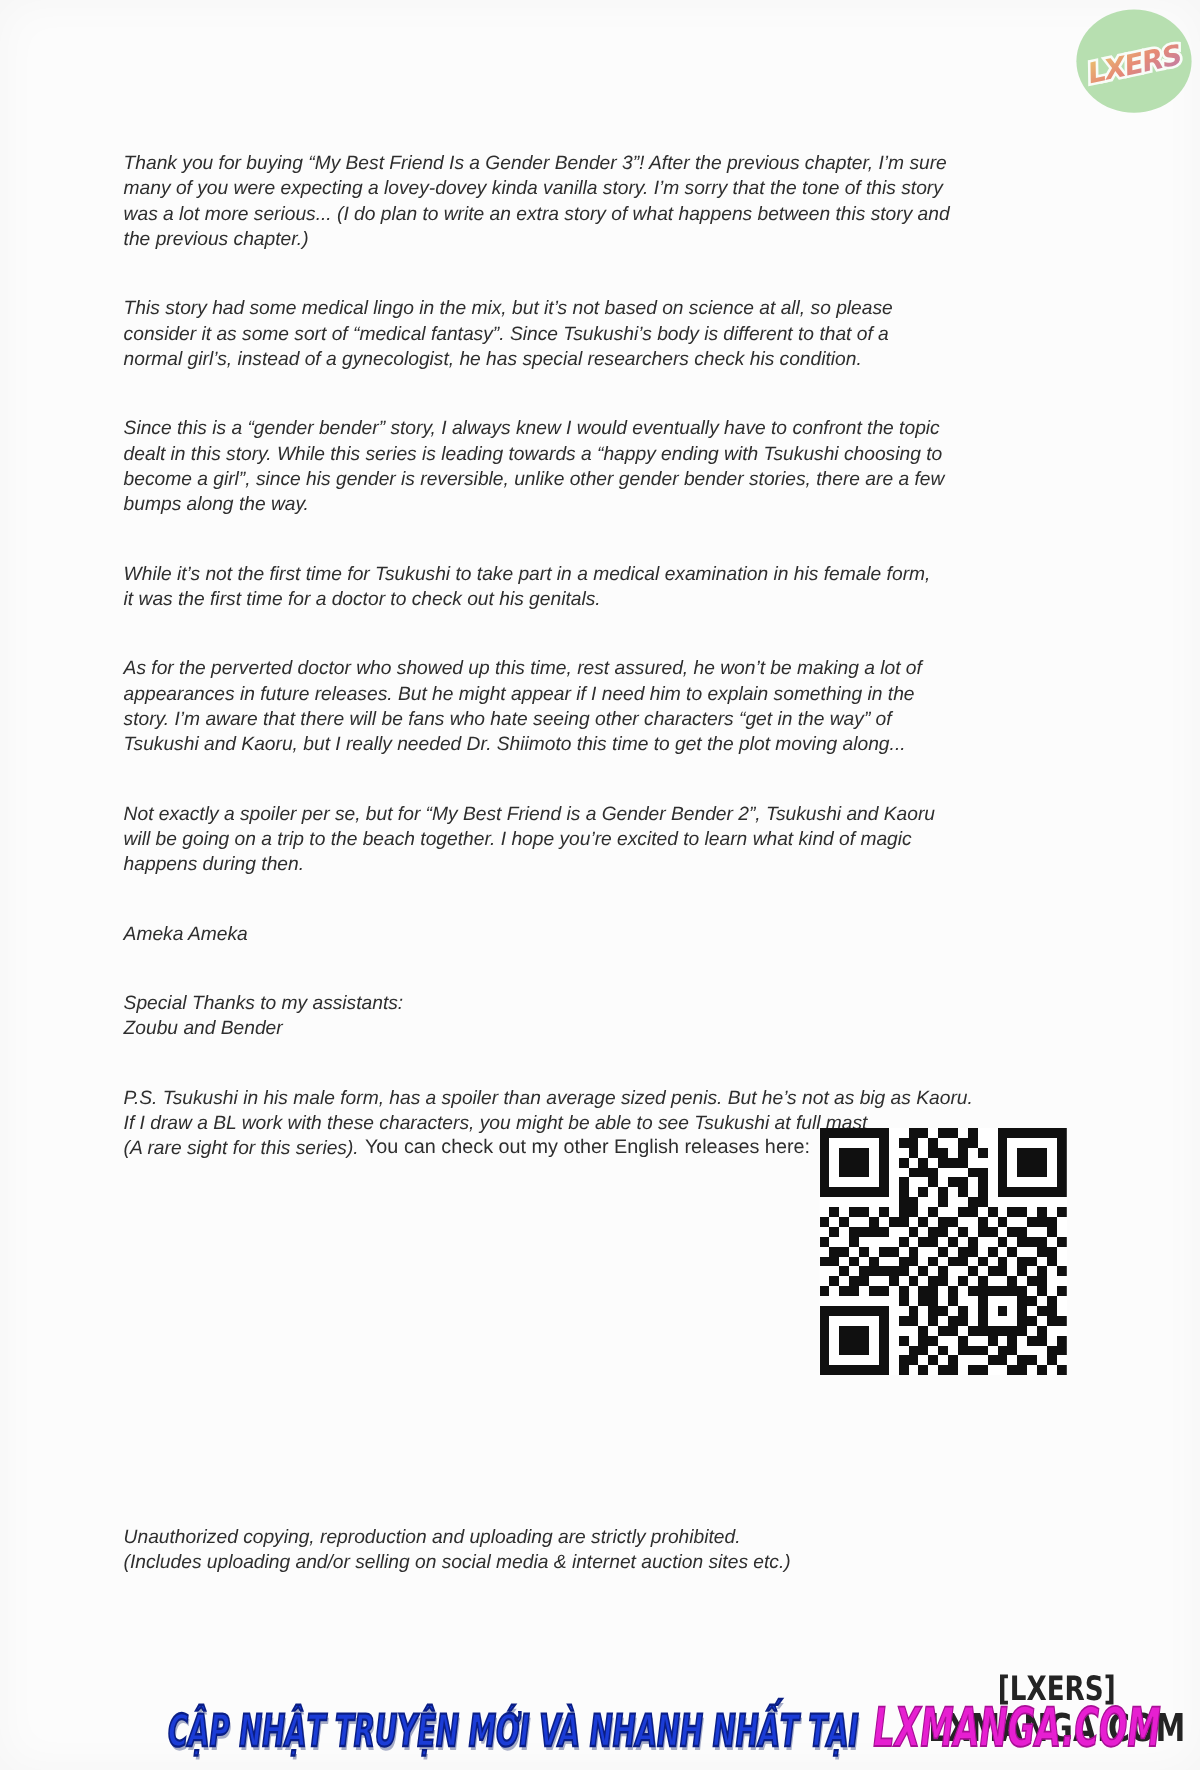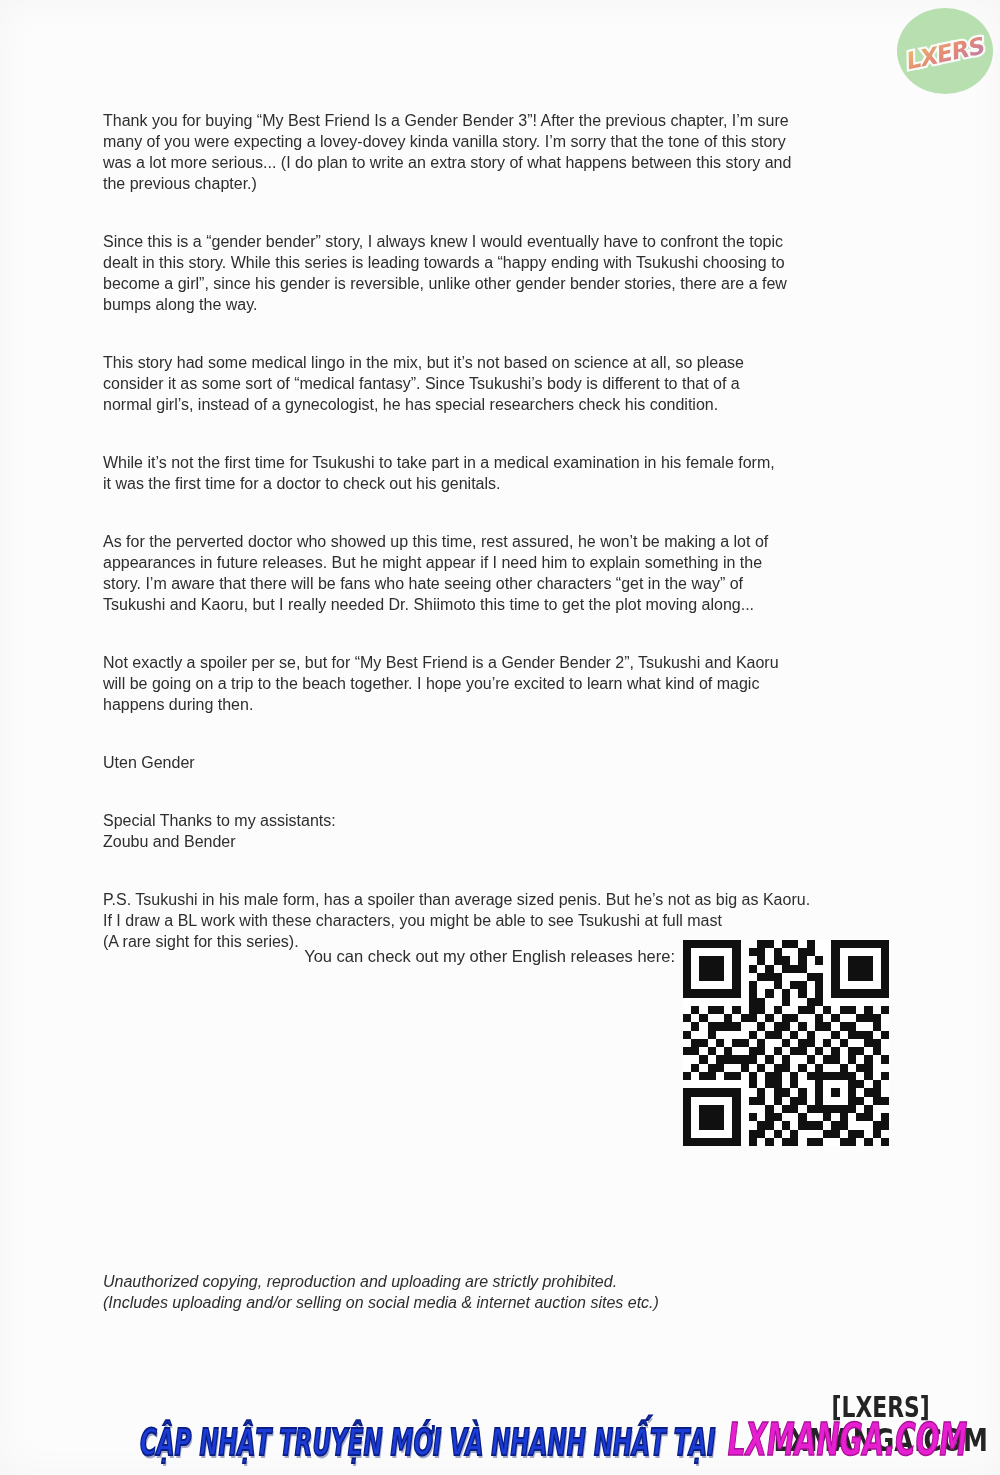--- a/index.html
+++ b/index.html
@@ -35,26 +35,27 @@
     paint-order: stroke fill;
     opacity: 0.92;
   }
   .stop1 { stop-color: var(--logo-g1, #f0c468); }
   .stop2 { stop-color: var(--logo-g2, #ea8370); }
   .stop3 { stop-color: var(--logo-g3, #bc72b0); }
 
   
   .content {
     position: absolute;
-    left: 103px; top: 89px;
+    left: 103px; top: 105px;
     width: 865px;
     font-size: 16px;
     line-height: 21px;
     color: var(--text, #2e2e2e);
     white-space: pre-line;
+    font-style: italic;
   }
   .content p { margin: 0 0 16px 0; }
   .thanks { margin-top: 94px; }
   .postscript { margin-top: 53px; }
 
   
   .qr-label {
     position: absolute;
     left: 103px; top: 946px;
     width: 572px;
@@ -139,37 +140,37 @@
       </defs>
       <text x="50" y="62" text-anchor="middle" fill="url(#logoGrad)" transform="rotate(-12 50 50)">LXERS</text>
     </svg>
   </div>
 
   <div class="content">
     <p>Thank you for buying “My Best Friend Is a Gender Bender 3”! After the previous chapter, I’m sure
 many of you were expecting a lovey-dovey kinda vanilla story. I’m sorry that the tone of this story
 was a lot more serious... (I do plan to write an extra story of what happens between this story and
 the previous chapter.)</p>
+    <p>This story had some medical lingo in the mix, but it’s not based on science at all, so please
+consider it as some sort of “medical fantasy”. Since Tsukushi’s body is different to that of a
+normal girl’s, instead of a gynecologist, he has special researchers check his condition.</p>
     <p>Since this is a “gender bender” story, I always knew I would eventually have to confront the topic
 dealt in this story. While this series is leading towards a “happy ending with Tsukushi choosing to
 become a girl”, since his gender is reversible, unlike other gender bender stories, there are a few
 bumps along the way.</p>
-    <p>This story had some medical lingo in the mix, but it’s not based on science at all, so please
-consider it as some sort of “medical fantasy”. Since Tsukushi’s body is different to that of a
-normal girl’s, instead of a gynecologist, he has special researchers check his condition.</p>
     <p>While it’s not the first time for Tsukushi to take part in a medical examination in his female form,
 it was the first time for a doctor to check out his genitals.</p>
     <p>As for the perverted doctor who showed up this time, rest assured, he won’t be making a lot of
 appearances in future releases. But he might appear if I need him to explain something in the
 story. I’m aware that there will be fans who hate seeing other characters “get in the way” of
 Tsukushi and Kaoru, but I really needed Dr. Shiimoto this time to get the plot moving along...</p>
     <p>Not exactly a spoiler per se, but for “My Best Friend is a Gender Bender 2”, Tsukushi and Kaoru
 will be going on a trip to the beach together. I hope you’re excited to learn what kind of magic
 happens during then.</p>
-    <p>Uten Gender</p>
+    <p>Ameka Ameka</p>
     <p class="thanks">Special Thanks to my assistants:
 Zoubu and Bender</p>
     <p class="postscript">P.S. Tsukushi in his male form, has a spoiler than average sized penis. But he’s not as big as Kaoru.
 If I draw a BL work with these characters, you might be able to see Tsukushi at full mast
 (A rare sight for this series).</p>
   </div>
 
   <div class="qr-label">You can check out my other English releases here:</div>
   <div class="qr">
       <svg viewBox="0 0 25 25" xmlns="http://www.w3.org/2000/svg">

